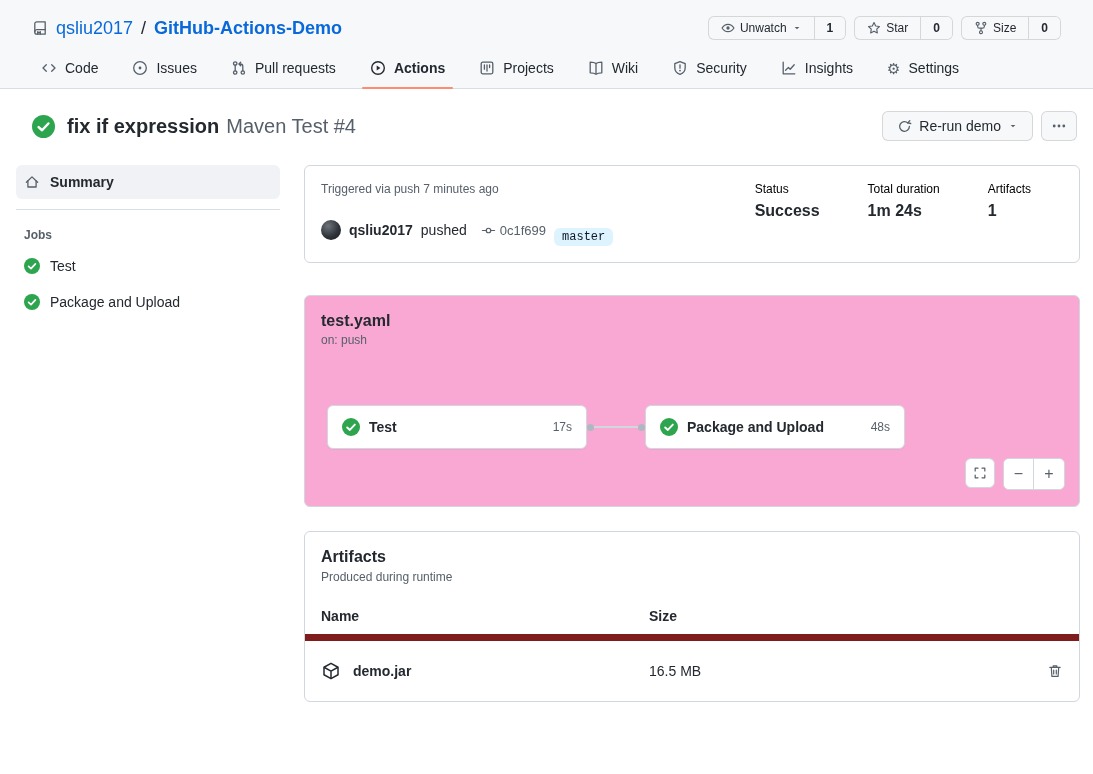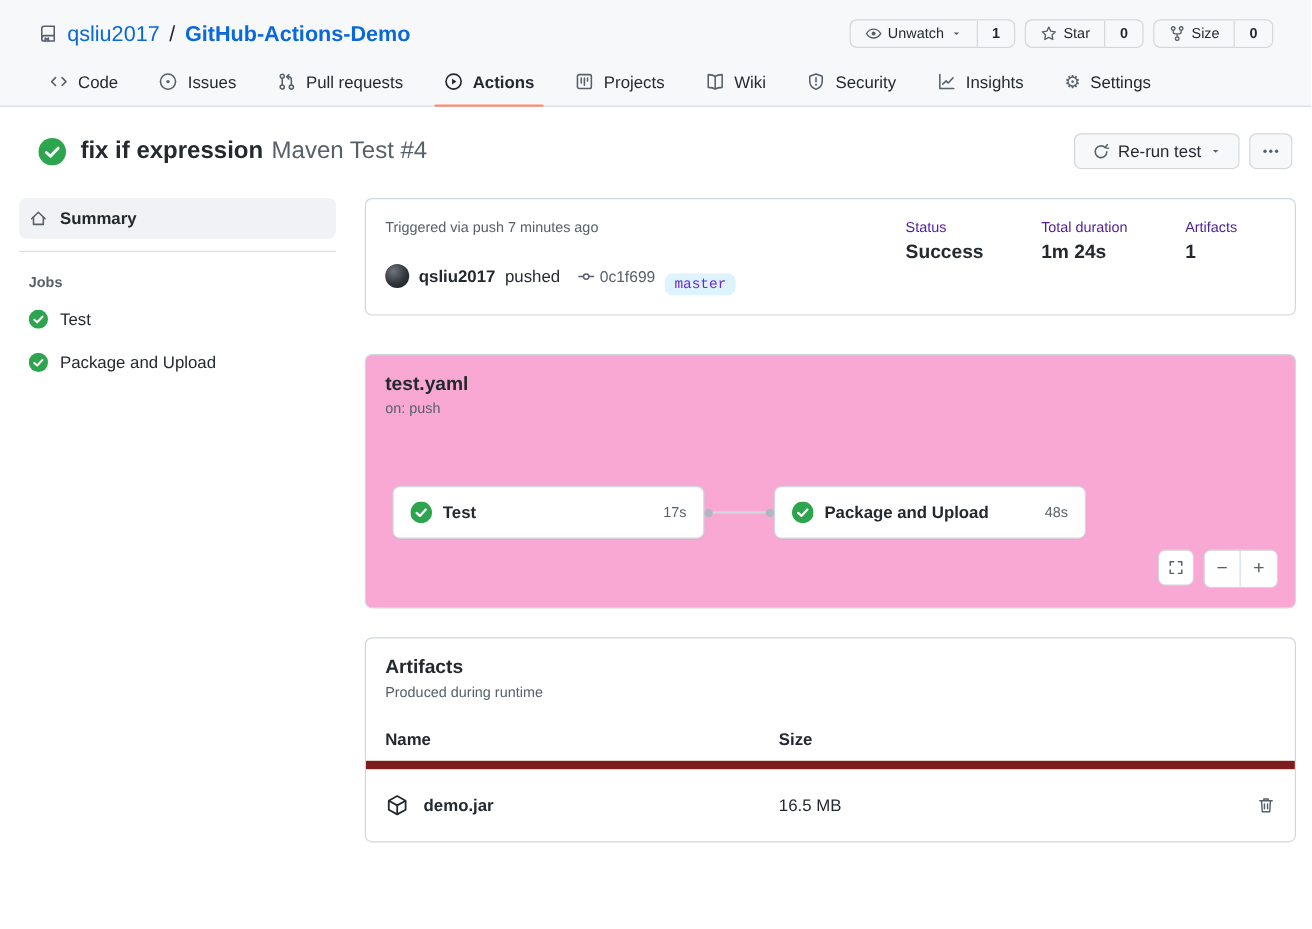--- a/index.html
+++ b/index.html
@@ -57,23 +57,23 @@
   .summary-card { display:flex; padding:16px; align-items:flex-start; }
   .summary-left { flex:1; min-width:0; }
   .muted { color:#57606a; font-size:12px; }
   .trigger-line { margin-bottom:18px; }
   .commit-line { display:flex; align-items:center; gap:8px; }
   .avatar { width:20px; height:20px; border-radius:50%; background:radial-gradient(circle at 35% 30%, #6e747b 0%, #30353b 55%, #16191d 100%); flex:none; cursor:pointer; }
   .actor { font-weight:600; color:#24292f; font-size:14px; text-decoration:none; cursor:pointer; }
   .pushed { font-size:14px; color:#24292f; }
   .sha-wrap { display:flex; align-items:center; gap:4px; margin-left:6px; color:#57606a; cursor:pointer; }
   .sha { font-size:13px; color:#57606a; }
-  .branch-badge { font-family:"Liberation Mono","DejaVu Sans Mono",monospace; font-size:12px; color:#6d28d9; background:#ddf4ff; border-radius:6px; padding:2px 8px; cursor:pointer;margin-top:14px; }
+  .branch-badge { font-family:"Liberation Mono","DejaVu Sans Mono",monospace; font-size:12px; color:#0f172a; background:#ddf4ff; border-radius:6px; padding:2px 8px; cursor:pointer;margin-top:14px; }
   .stat-cols { display:flex; gap:48px; padding-right:32px; }
-  .stat h4 { font-size:12px; font-weight:400; color:#4c1d95; margin-bottom:6px; }
+  .stat h4 { font-size:12px; font-weight:400; color:#000000; margin-bottom:6px; }
   .stat .val { font-size:16px; font-weight:600; color:#24292f; }
 
   
   .graph-card { margin-top:32px; background:#f9a8d4; position:relative; height:212px; padding:16px; }
   .graph-title { font-size:16px; font-weight:600; }
   .graph-sub { font-size:12px; color:#57606a; margin-top:3px; }
   .graph-row { display:flex; align-items:center; margin-top:58px; margin-left:6px; }
   .node { display:flex; align-items:center; gap:9px; background:#fff; border:1px solid #d0d7de; border-radius:6px; box-shadow:0 1px 0 rgba(27,31,36,.04); padding:12px 14px; width:260px; cursor:pointer; }
   .node-name { font-weight:600; font-size:14px; flex:1; }
   .node-time { font-size:12px; color:#57606a; }
@@ -259,21 +259,21 @@
     </h1>
   </div>
   <div class="run-actions">
     <button class="btn">
       <span class="ic">
         <svg width="15" height="15" viewBox="0 0 16 16" fill="none" stroke="currentColor" stroke-width="1.4" stroke-linecap="round" stroke-linejoin="round">
             <path d="M13.2 8A5.2 5.2 0 1 1 11.6 4.2"></path>
             <path d="M13.6 1.7l-2 2.5 3 .6"></path>
           </svg>
       </span>
-      <span>Re-run test</span>
+      <span>Re-run demo</span>
       <span class="ic">
         <svg width="10" height="10" viewBox="0 0 16 16">
             <path d="M4.2 6.4 8 10l3.8-3.6z" fill="currentColor"></path>
           </svg>
       </span>
     </button>
     <button class="btn btn-icon-only">
       <span class="ic">
         <svg width="16" height="16" viewBox="0 0 16 16">
             <circle cx="3.2" cy="8" r="1.4" fill="currentColor"></circle>

